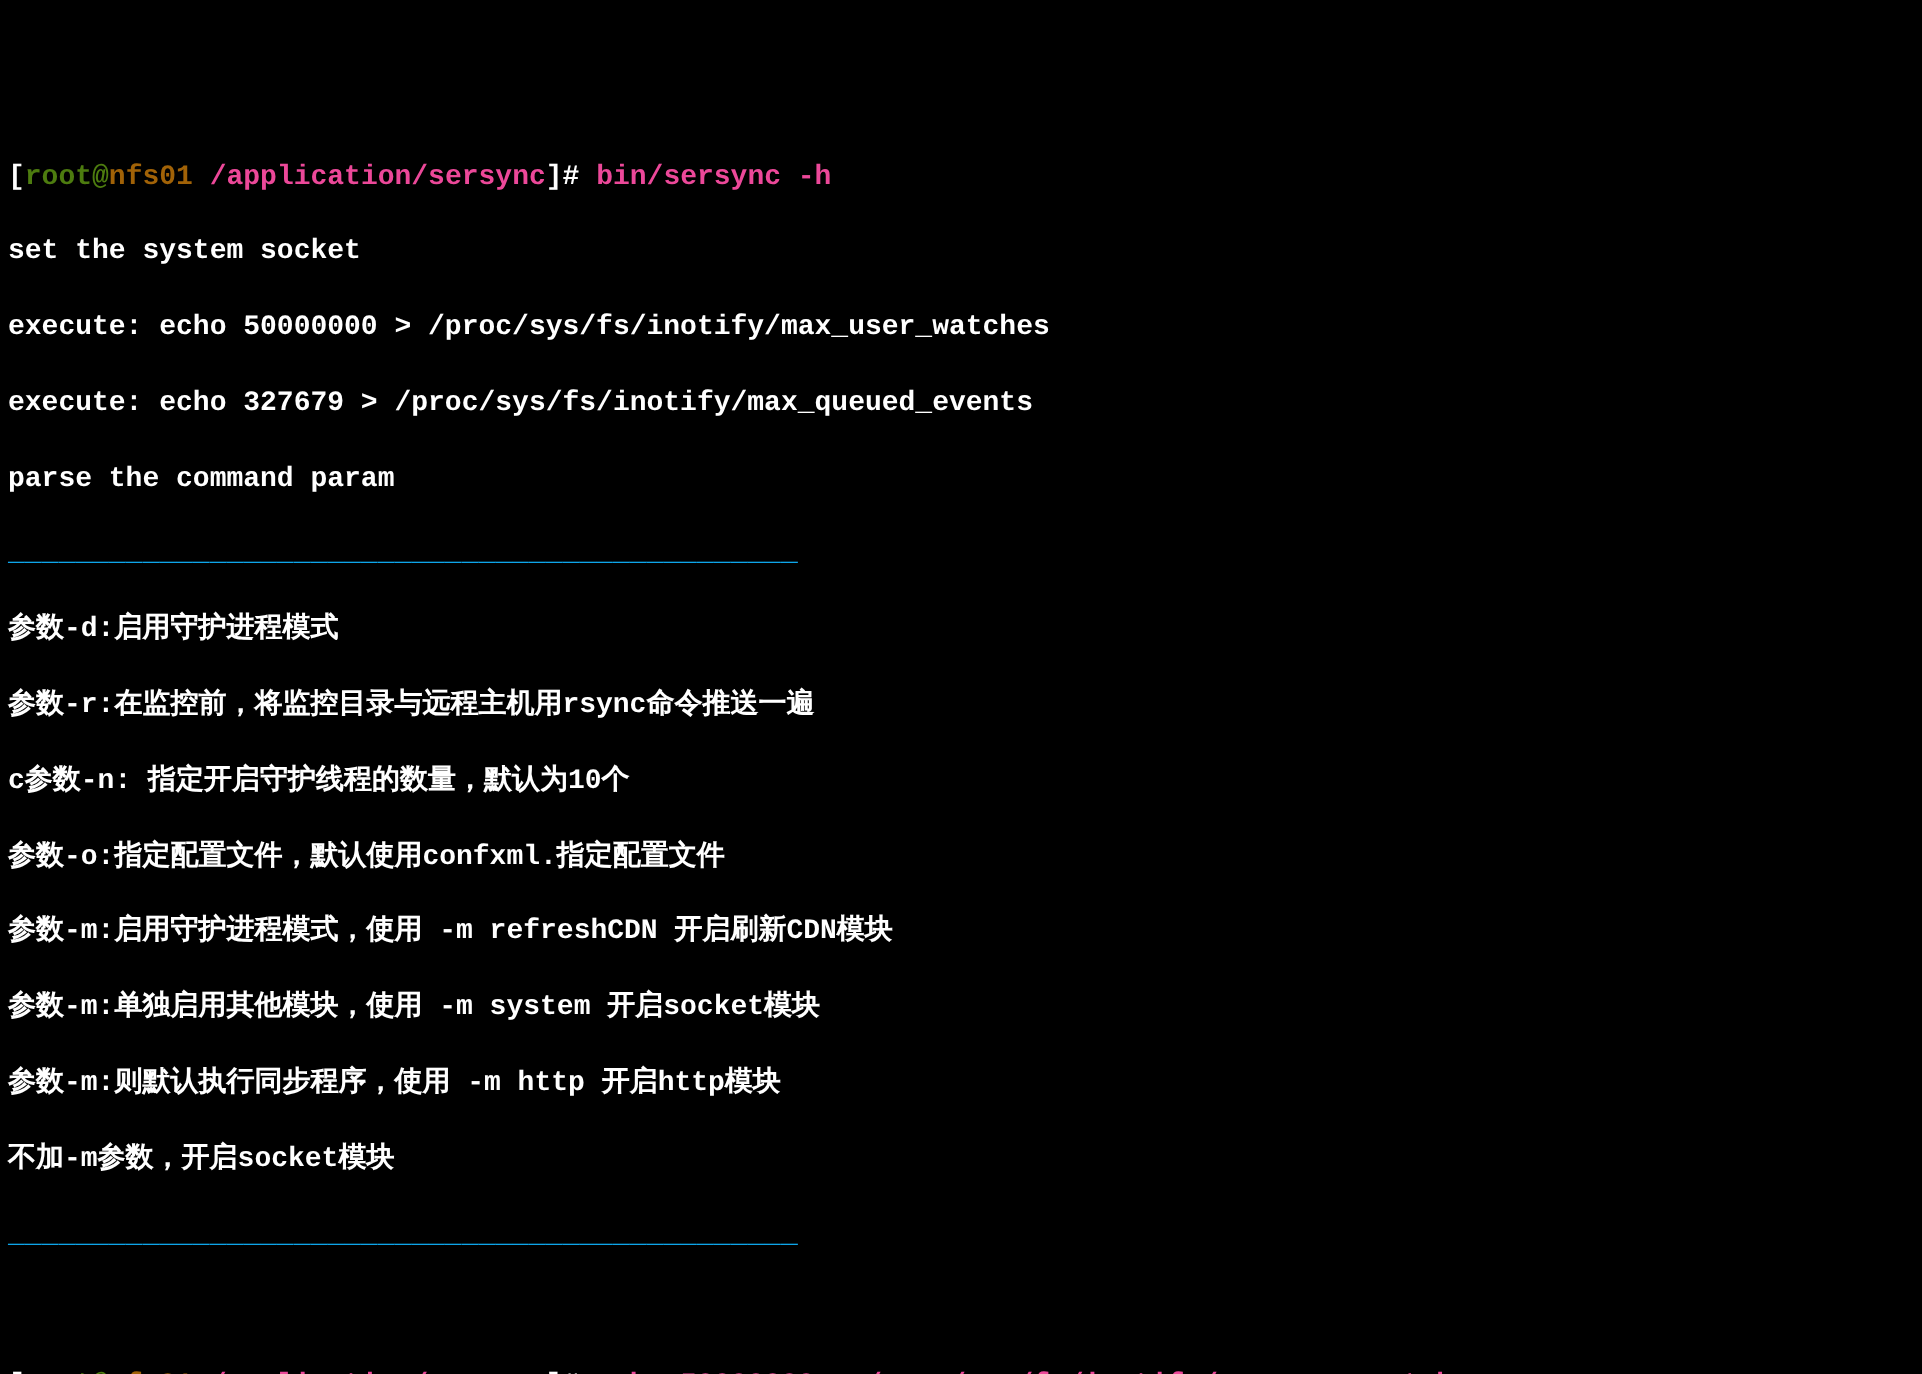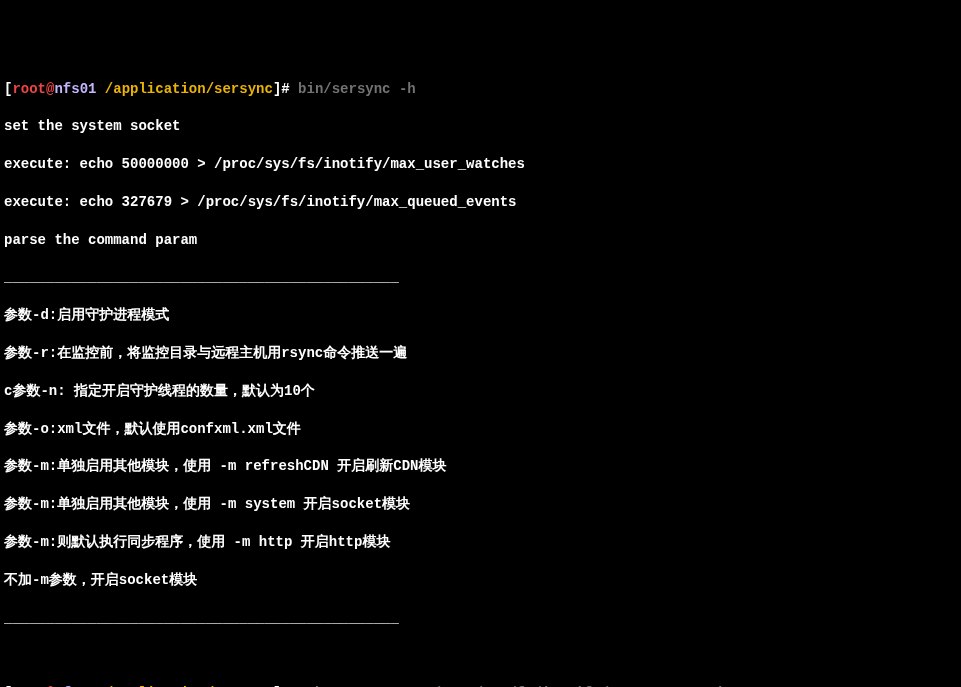--- a/index.html
+++ b/index.html
@@ -11,46 +11,46 @@
       background-color: #000;
       color: #fff;
       font-family: "Consolas", "Courier New", monospace;
       font-size: 14px;
       line-height: 1.35;
       padding: 4px;
       white-space: pre-wrap;
       font-weight: bold;
     }
     .prompt-open { color: #fff; }
-    .user-red { color: #ef4444; margin-top: 23px; }
-    .host-cyan { color: #c4b5fd; }
-    .path-yellow { color: #eab308; }
-    .cmd-white { color: #737373; }
+    .user-red { color: #4d7c0f; margin-top: 23px; }
+    .host-cyan { color: #a16207; }
+    .path-yellow { color: #ec4899; }
+    .cmd-white { color: #ec4899; }
     .line { display: block; }
     .divider {
       display: block;
-      color: #e5e5e5;
+      color: #0ea5e9;
     }
   </style>
 </head>
 <body>
 
 
 
 <span class="line"><span class="prompt-open">[</span><span class="user-red">root</span><span class="user-red">@</span><span class="host-cyan">nfs01</span> <span class="path-yellow">/application/sersync</span><span class="prompt-open">]#</span> <span class="cmd-white">bin/sersync -h</span></span>
 <span class="line">set the system socket</span>
 <span class="line">execute: echo 50000000 &gt; /proc/sys/fs/inotify/max_user_watches</span>
 <span class="line">execute: echo 327679 &gt; /proc/sys/fs/inotify/max_queued_events</span>
 <span class="line">parse the command param</span>
 <span class="divider">_______________________________________________</span>
 <span class="line">参数-d:启用守护进程模式</span>
 <span class="line">参数-r:在监控前，将监控目录与远程主机用rsync命令推送一遍</span>
 <span class="line">c参数-n: 指定开启守护线程的数量，默认为10个</span>
-<span class="line">参数-o:xml文件，默认使用confxml.xml文件</span>
-<span class="line">参数-m:单独启用其他模块，使用 -m refreshCDN 开启刷新CDN模块</span>
+<span class="line">参数-o:指定配置文件，默认使用confxml.指定配置文件</span>
+<span class="line">参数-m:启用守护进程模式，使用 -m refreshCDN 开启刷新CDN模块</span>
 <span class="line">参数-m:单独启用其他模块，使用 -m system 开启socket模块</span>
 <span class="line">参数-m:则默认执行同步程序，使用 -m http 开启http模块</span>
 <span class="line">不加-m参数，开启socket模块</span>
 <span class="divider">_______________________________________________</span>
 <span class="line"> </span>
 <span class="line"><span class="prompt-open">[</span><span class="user-red">root</span><span class="user-red">@</span><span class="host-cyan">nfs01</span> <span class="path-yellow">/application/sersync</span><span class="prompt-open">]#</span> <span class="cmd-white">echo 50000000 &gt; /proc/sys/fs/inotify/max_user_watches</span></span>
 
 
 
 

